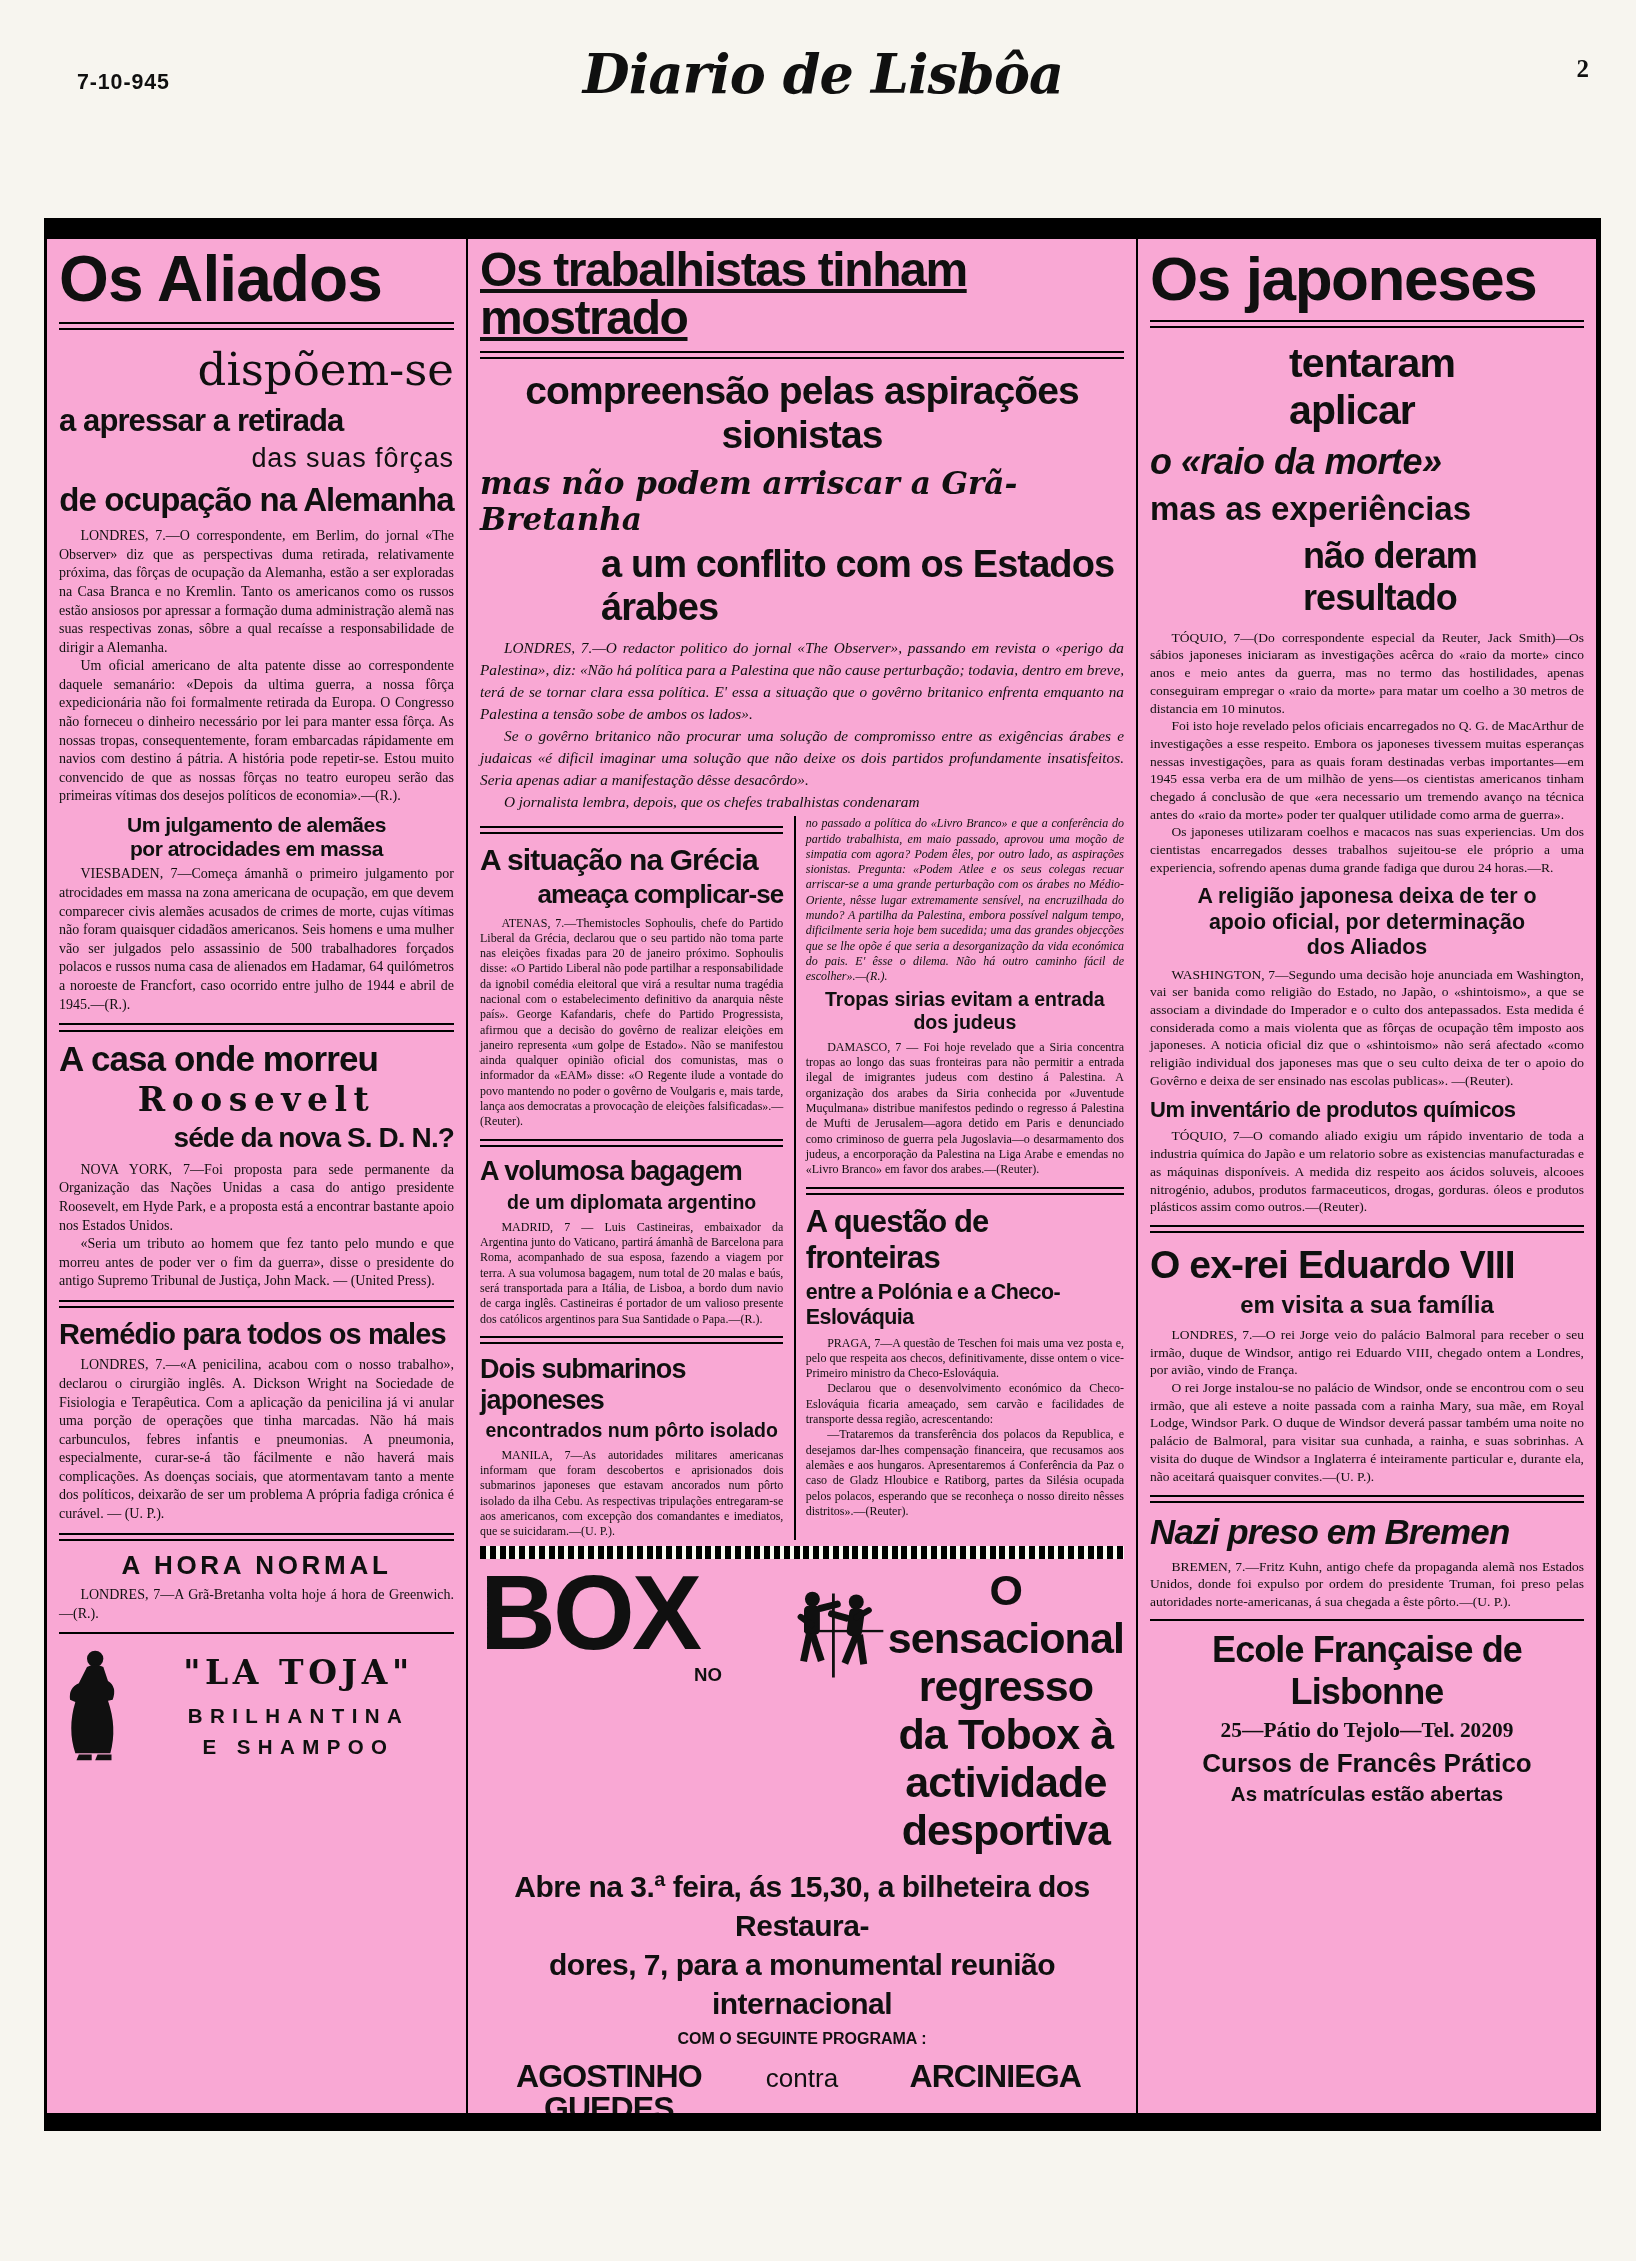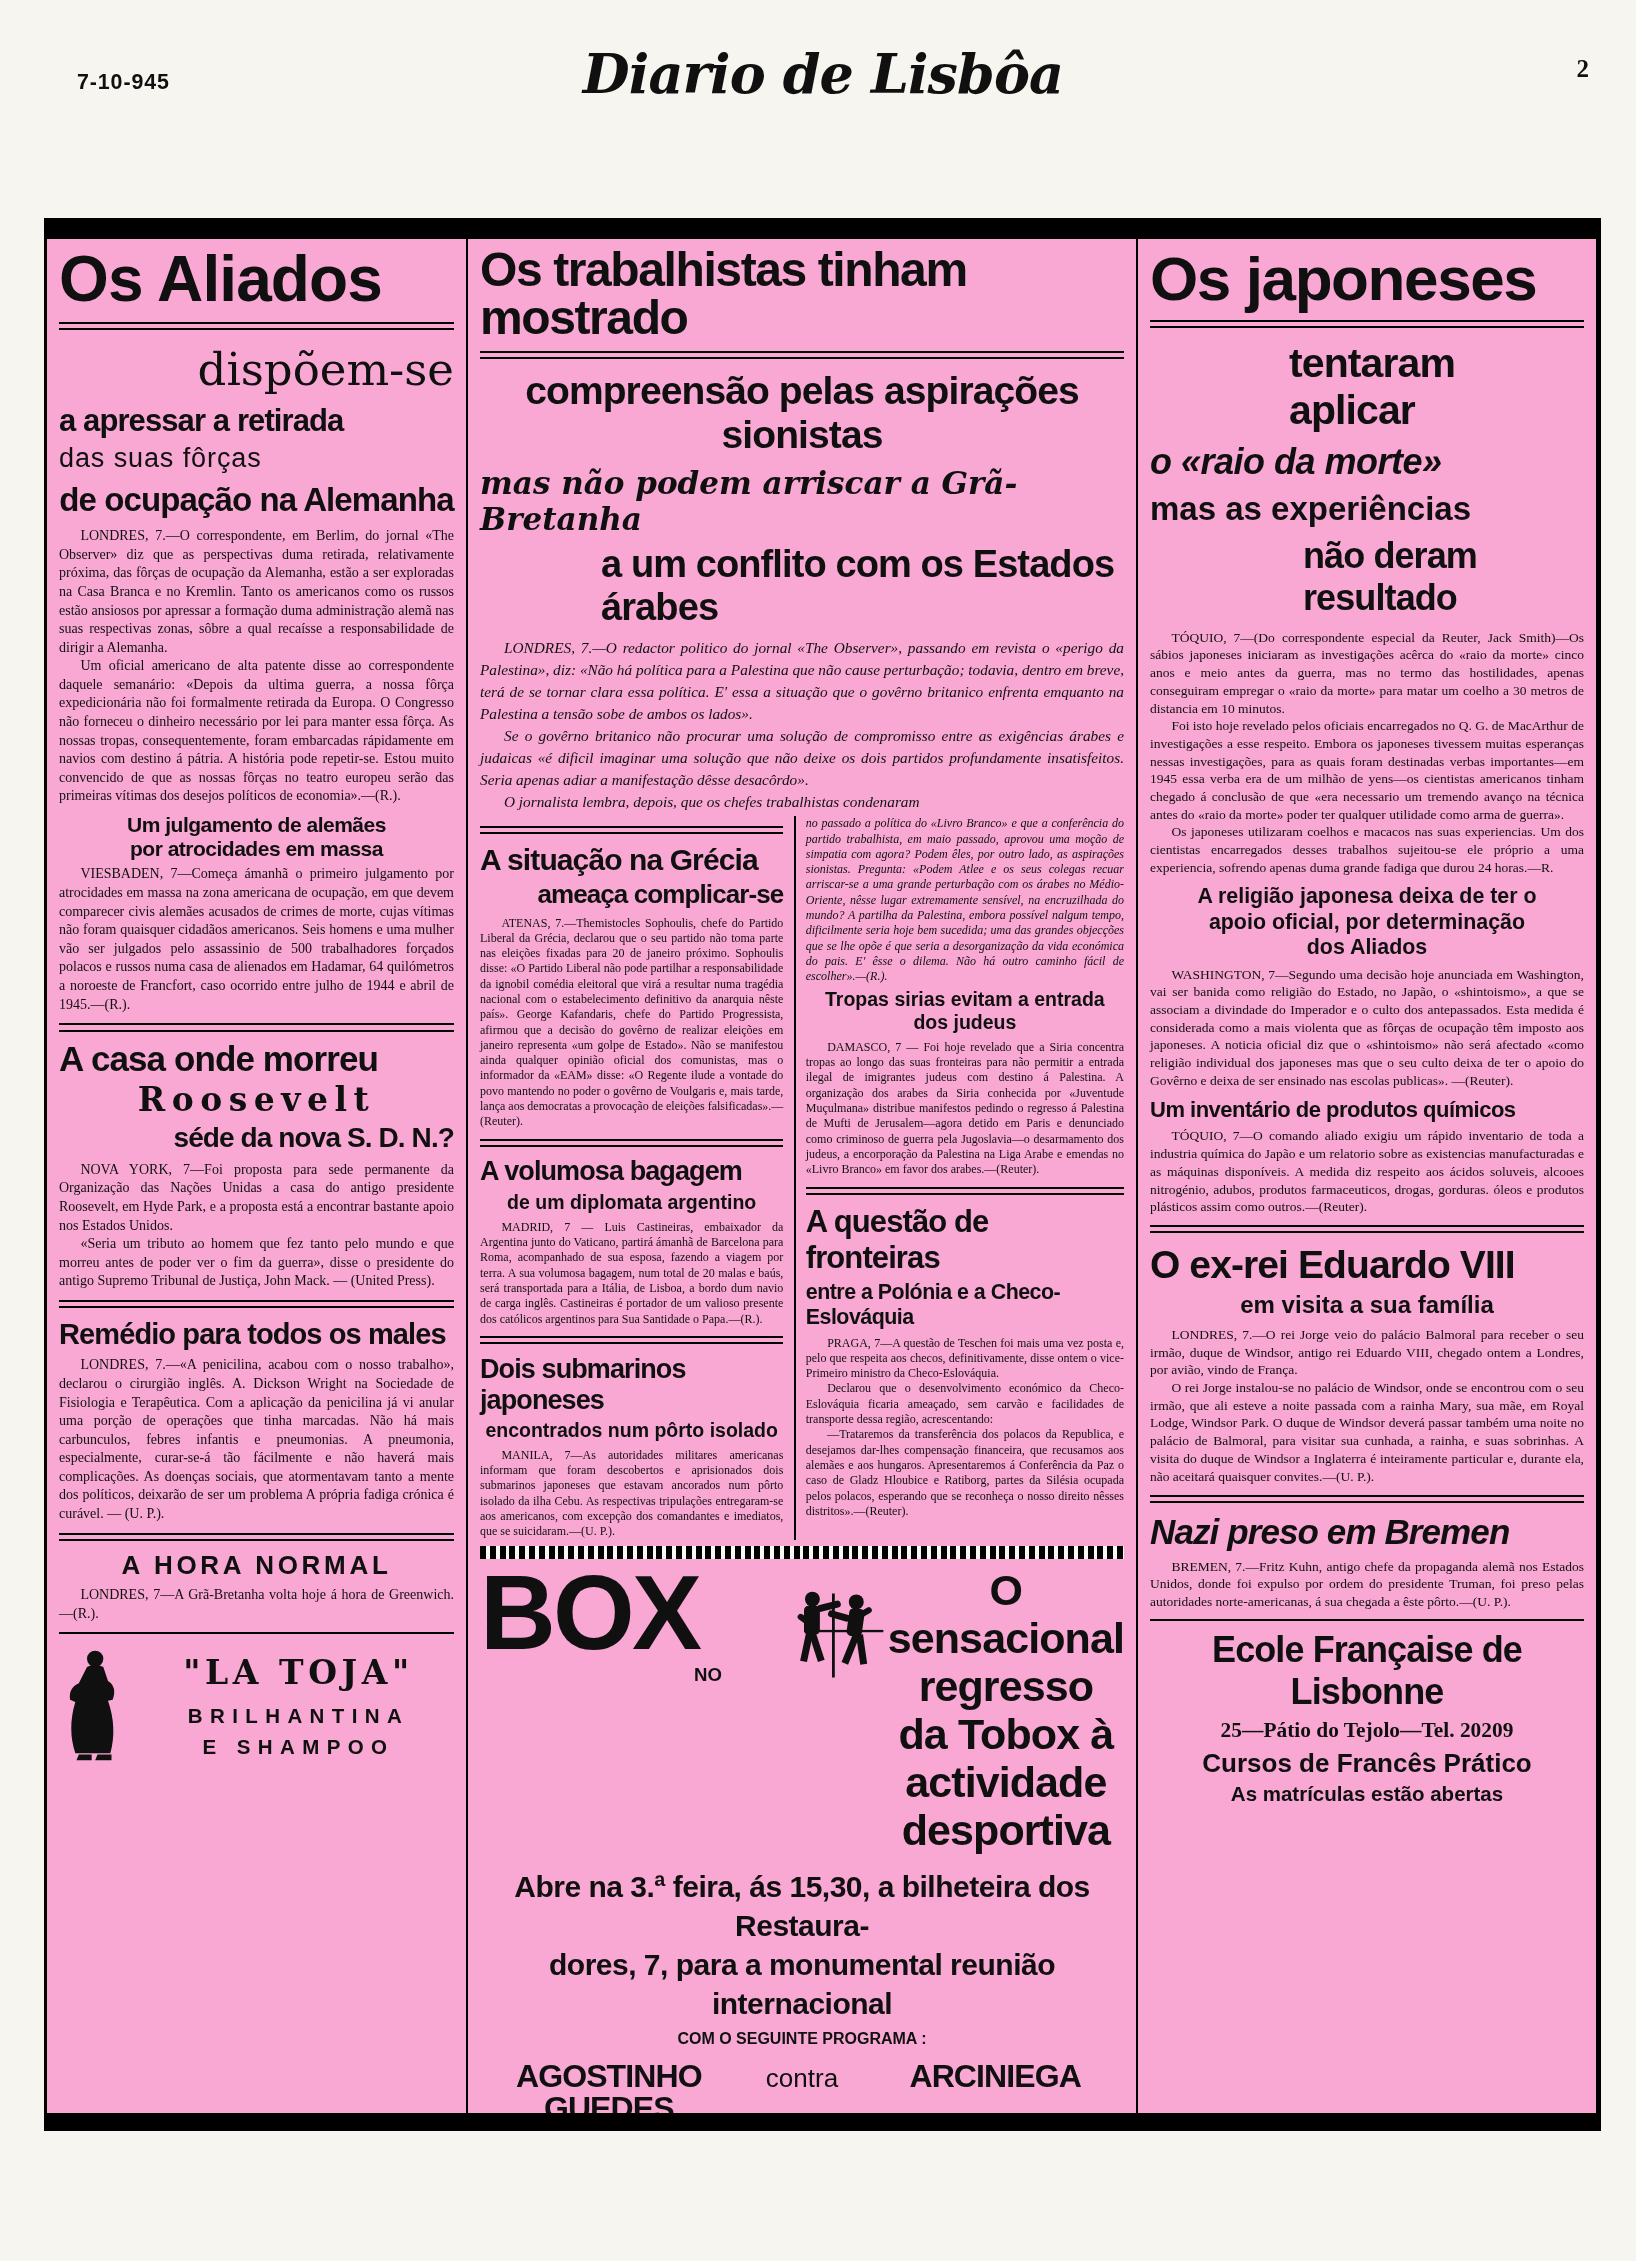--- a/index.html
+++ b/index.html
@@ -33,35 +33,35 @@
   .cond{font-family:"Liberation Sans",sans-serif;font-weight:bold;letter-spacing:-0.9px;}
   .body-txt{font-size:14px;line-height:18.6px;text-align:justify;}
   .body-txt .para{margin:0;text-indent:21.4px;}
   .mid-body{font-size:12px;line-height:15.3px;}
   .rt-body{font-size:13.5px;line-height:17.7px;}
   .subhead{font:bold 21px "Liberation Sans",sans-serif;text-align:center;letter-spacing:-0.5px;line-height:1.15;margin:6.5px 0 4.6px;}
   
   .hl-huge{font-size:64px;line-height:1.02;}
   .l-sub1{font-family:"DejaVu Serif",serif;font-size:45px;text-align:right;margin-top:13px;}
   .l-sub2{font-size:31px;margin-top:6.5px;}
-  .l-sub3{font-family:"Liberation Sans",sans-serif;font-weight:normal;font-size:27px;margin-top:4.6px;letter-spacing:0.9px;}
+  .l-sub3{font-family:"Liberation Sans",sans-serif;font-weight:normal;font-size:27px;text-align:right;margin-top:4.6px;letter-spacing:0.9px;}
   .l-sub4{font-size:33px;text-align:center;margin-top:6.5px;margin-bottom:8.4px;}
   .roos1{font-size:35px;line-height:1.05;}
   .roos2{font-family:"DejaVu Serif",serif;font-weight:bold;font-size:33px;letter-spacing:6.5px;text-align:center;margin-top:2.8px;}
   .roos3{font-size:28px;text-align:right;margin-top:2.8px;margin-bottom:6.5px;}
   .remedio{font-size:29px;margin-bottom:5.6px;}
   .hora{font:bold 26px "Liberation Sans",sans-serif;text-align:center;letter-spacing:3.7px;margin-bottom:4.6px;}
   
   .toja{display:flex;align-items:center;gap:14px;margin-top:11px;}
   .toja-txt{flex:1;text-align:center;}
   .toja-title{font-family:"DejaVu Serif",serif;font-weight:bold;font-size:33px;letter-spacing:4.6px;}
   .toja-l1{font:bold 20.5px "Liberation Sans",sans-serif;letter-spacing:7.4px;margin-top:12px;}
   .toja-l2{font:bold 20.5px "Liberation Sans",sans-serif;letter-spacing:7.4px;margin-top:6.5px;}
   
-  .m-t1{font-size:48px;line-height:1;letter-spacing:-1.4px;}
+  .m-t1{font-size:48px;line-height:1;letter-spacing:-1.4px;text-decoration:underline;}
   .m-t2{font-size:39px;text-align:center;margin-top:10.2px;letter-spacing:-0.9px;}
   .m-t3{font-family:"DejaVu Serif",serif;font-style:italic;font-weight:bold;font-size:31px;margin-top:7.4px;}
   .m-t4{font-size:38px;margin-top:6.5px;margin-left:121px;letter-spacing:-0.9px;margin-bottom:8.4px;}
   .lead{font-style:italic;font-size:15.3px;line-height:22px;text-align:justify;}
   .lead .para{margin:0;text-indent:24px;}
   .split{display:flex;margin-top:2.8px;}
   .sub-l{width:49%;border-right:2.8px solid #000;padding-right:10.2px;box-sizing:border-box;}
   .sub-r{width:51%;padding-left:10.2px;box-sizing:border-box;}
   .g-t1{font-size:30px;letter-spacing:-0.9px;}
   .g-t2{font-size:26px;text-align:right;letter-spacing:-0.9px;margin:1.9px 0 5.6px;}

